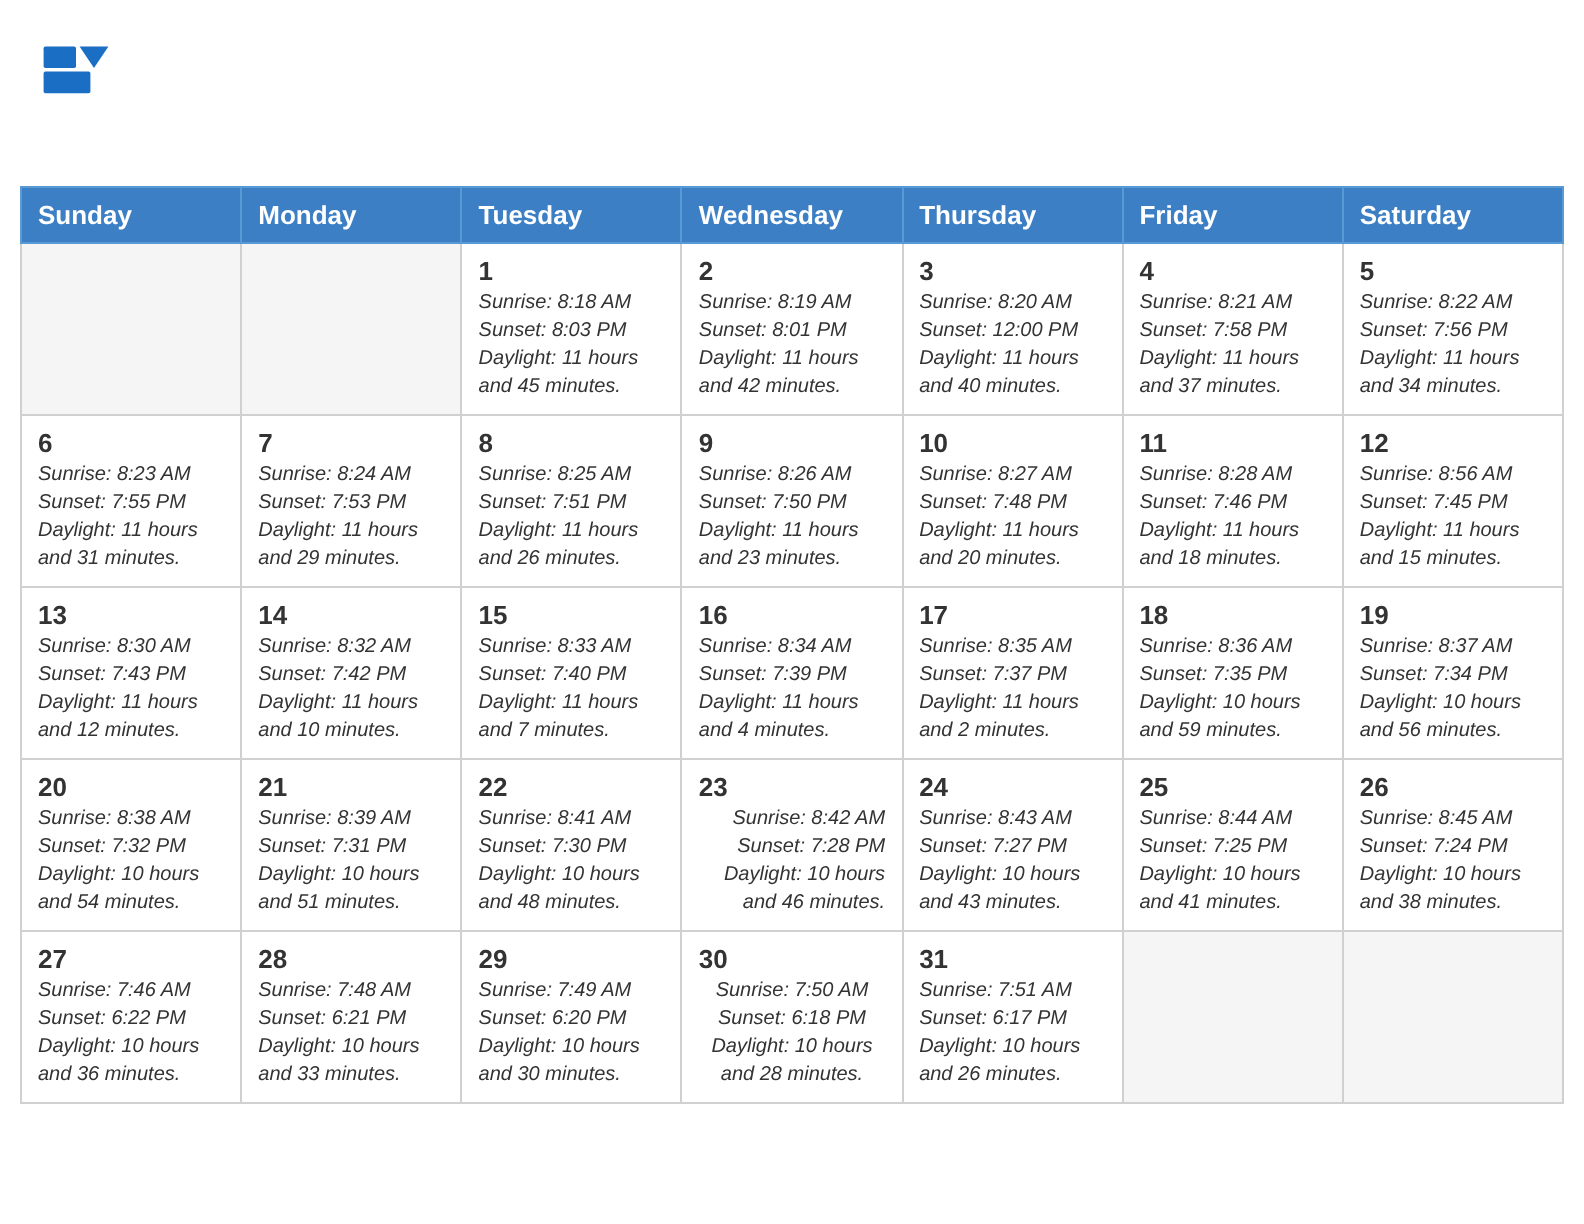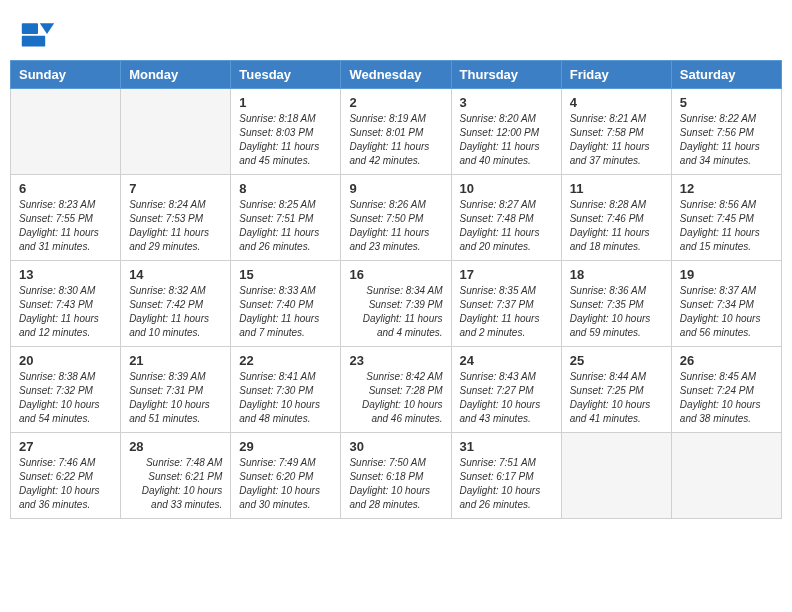--- a/index.html
+++ b/index.html
@@ -43,20 +43,21 @@
     }
     .subtitle {
       font-size: 14px;
       color: #444;
     }
     .calendar {
       width: 100%;
       border-collapse: collapse;
       padding: 0 8px 8px 0;
       table-layout: fixed;
+      margin-top: 33px;
     }
     .calendar-wrap {
       padding: 0 10px 10px 10px;
     }
     .calendar th {
       background: #3d7fc4;
       color: #fff;
       text-align: left;
       padding: 6px 8px;
       font-size: 13px;
@@ -215,21 +216,21 @@
 Daylight: 11 hours and 10 minutes.</div>
           </td>
           <td>
             <span class="day-number">15</span>
             <div class="day-info" style="white-space: pre-line;">Sunrise: 8:33 AM
 Sunset: 7:40 PM
 Daylight: 11 hours and 7 minutes.</div>
           </td>
           <td>
             <span class="day-number">16</span>
-            <div class="day-info" style="white-space: pre-line; text-align: right;">Sunrise: 8:34 AM
+            <div class="day-info" style="white-space: pre-line;">Sunrise: 8:34 AM
 Sunset: 7:39 PM
 Daylight: 11 hours and 4 minutes.</div>
           </td>
           <td>
             <span class="day-number">17</span>
             <div class="day-info" style="white-space: pre-line;">Sunrise: 8:35 AM
 Sunset: 7:37 PM
 Daylight: 11 hours and 2 minutes.</div>
           </td>
           <td>
@@ -291,33 +292,33 @@
         </tr>
         <tr>
           <td>
             <span class="day-number">27</span>
             <div class="day-info" style="white-space: pre-line;">Sunrise: 7:46 AM
 Sunset: 6:22 PM
 Daylight: 10 hours and 36 minutes.</div>
           </td>
           <td>
             <span class="day-number">28</span>
-            <div class="day-info" style="white-space: pre-line; text-align: right;">Sunrise: 7:48 AM
+            <div class="day-info" style="white-space: pre-line;">Sunrise: 7:48 AM
 Sunset: 6:21 PM
 Daylight: 10 hours and 33 minutes.</div>
           </td>
           <td>
             <span class="day-number">29</span>
             <div class="day-info" style="white-space: pre-line;">Sunrise: 7:49 AM
 Sunset: 6:20 PM
 Daylight: 10 hours and 30 minutes.</div>
           </td>
           <td>
             <span class="day-number">30</span>
-            <div class="day-info" style="white-space: pre-line;">Sunrise: 7:50 AM
+            <div class="day-info" style="white-space: pre-line; text-align: center;">Sunrise: 7:50 AM
 Sunset: 6:18 PM
 Daylight: 10 hours and 28 minutes.</div>
           </td>
           <td>
             <span class="day-number">31</span>
             <div class="day-info" style="white-space: pre-line;">Sunrise: 7:51 AM
 Sunset: 6:17 PM
 Daylight: 10 hours and 26 minutes.</div>
           </td>
           <td class="empty"></td>

